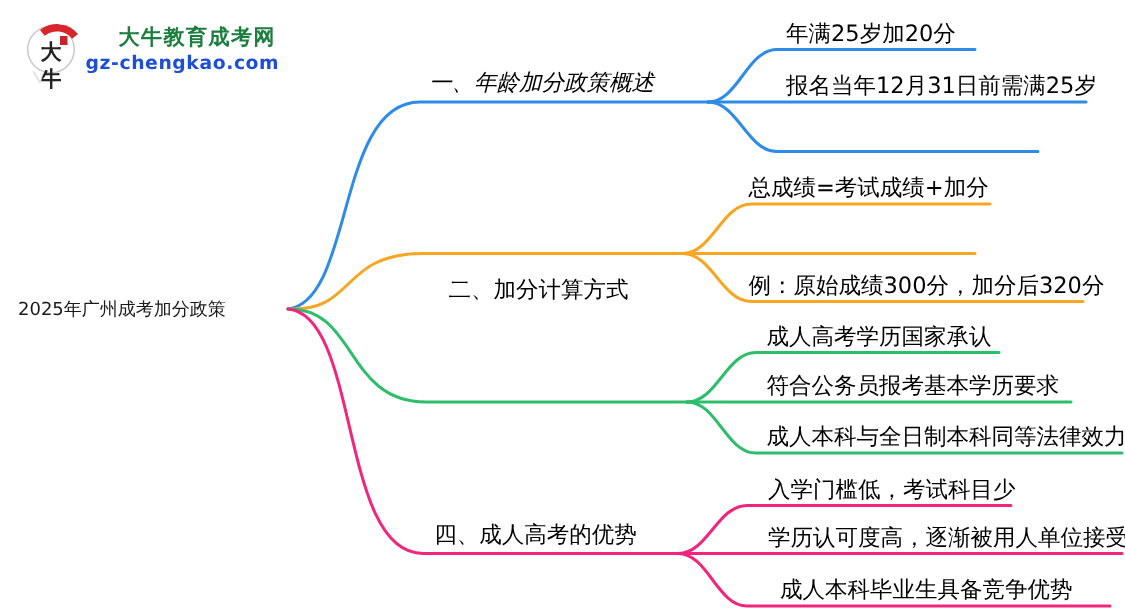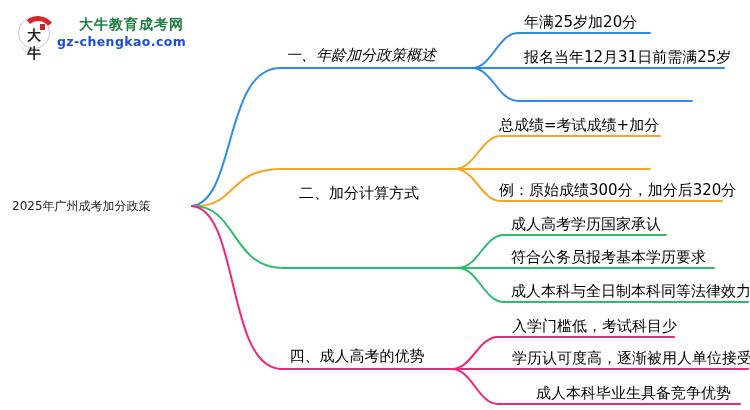--- a/index.html
+++ b/index.html
@@ -19,21 +19,21 @@
   .l01{left:524px;top:48px;}
   .l02{left:524px;top:81px;}
   .l10{left:499px;top:116px;}
   .l11{left:499px;top:149px;}
   .l12{left:499px;top:181px;}
   .l20{left:511px;top:215px;}
   .l21{left:511px;top:248px;}
   .l22{left:511px;top:282px;}
   .l30{left:512px;top:317px;}
   .l31{left:512px;top:349px;}
-  .l32{left:536px;top:384px;text-align:right;}
+  .l32{left:520px;top:384px;text-align:right;}
 
   
   .logo{position:absolute;left:18px;top:16px;display:flex;align-items:center;gap:7px;cursor:pointer;}
   .logo-icon{position:relative;width:30px;height:30px;border:1px solid #c9c9c9;border-radius:50%;background:#fff;}
   .logo-arc{position:absolute;left:1px;top:-2px;width:26px;height:26px;border:5px solid transparent;
     border-top-color:#d7262c;border-radius:50%;transform:rotate(6deg);}
   .logo-icon-text{position:absolute;left:3px;top:8px;width:24px;text-align:center;
     font-family:"DejaVu Serif","Liberation Serif",serif;font-weight:bold;font-size:14px;color:#222;line-height:18px;}
   .logo-seal{position:absolute;right:4px;top:6px;width:5px;height:6px;background:#c2272d;}
   .logo-tail{position:absolute;left:2px;bottom:-6px;width:0;height:0;

